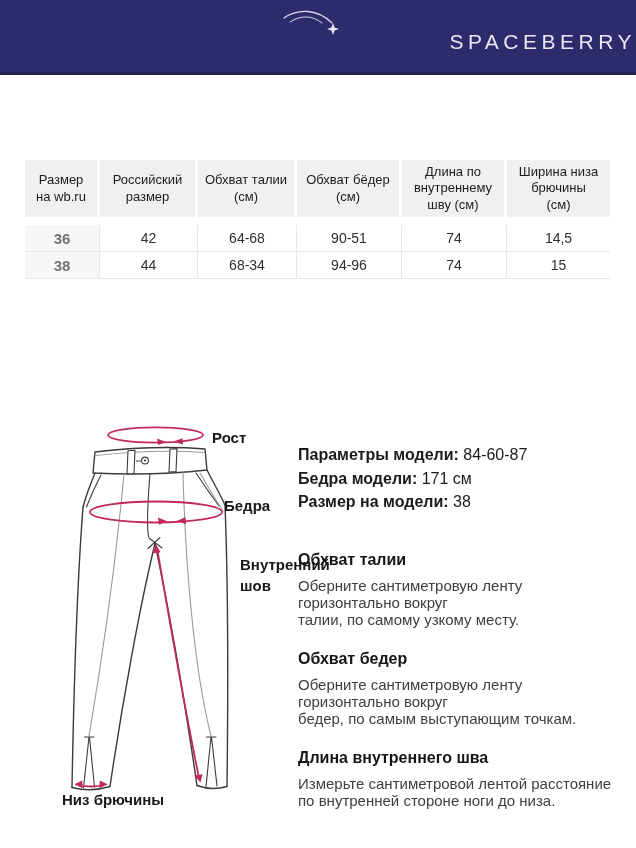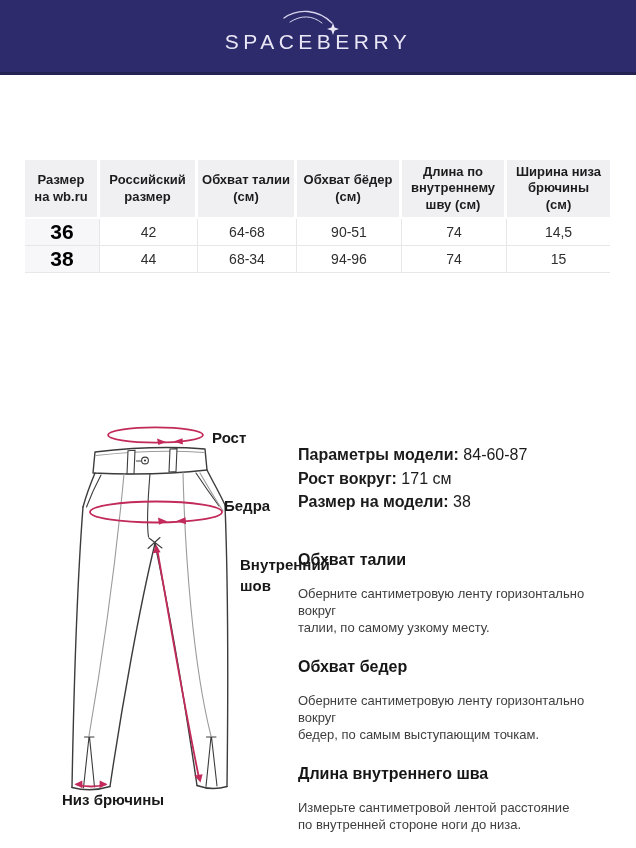--- a/index.html
+++ b/index.html
@@ -9,35 +9,35 @@
     --ink:#1a1a1a; --body_gray:#3e3e3e;
   }
   *{margin:0;padding:0;box-sizing:border-box;}
   html,body{background:#fff;}
   body{font-family:"Liberation Sans",sans-serif;color:var(--ink);}
   .page{position:relative;width:636px;height:848px;background:#fff;overflow:hidden;}
 
   
   .brand-header{position:absolute;left:0;top:0;width:636px;height:75px;
     background:var(--header_bg);border-bottom:3px solid var(--header_border);
-    display:flex;align-items:center;justify-content:center;padding-top:11px;}
+    display:flex;align-items:center;justify-content:flex-end;padding-top:11px;}
   .logo-text{font-size:21px;font-weight:400;letter-spacing:4.5px;color:var(--logo_color);}
   .comet{position:absolute;left:282px;top:6px;}
 
   
   .size-table{position:absolute;left:25px;top:160px;width:585px;}
   .t-head,.t-row{display:grid;grid-template-columns:75px 98px 99px 105px 105px 103px;}
-  .t-head{margin-bottom:2px;font-weight:bold;}
+  .t-head{margin-bottom:8px;}
   .th{background:var(--table_header_bg);height:57px;display:flex;align-items:center;justify-content:center;
       text-align:center;font-size:13px;line-height:16.5px;color:#1c1c1c;white-space:pre-line;border-right:3px solid #fff;}
   .th:last-child{border-right:none;}
   .td{height:27px;display:flex;align-items:center;justify-content:center;font-size:14px;color:#2e2e2e;
       border-right:1px solid var(--table_border);border-bottom:1px solid var(--table_border);}
   .td:last-child{border-right:none;}
-  .td.rowhead{background:var(--table_row_header_bg);font-weight:bold;font-size:21px;color:#000000;}
+  .td.rowhead{background:var(--table_row_header_bg);font-weight:bold;font-size:15px;color:#737373;}
 
   
   .pants-svg{position:absolute;left:40px;top:415px;width:250px;height:400px;}
   .diagram-label{position:absolute;font-size:15px;font-weight:bold;color:#181818;line-height:21px;white-space:pre-line;}
   .lbl-waist{left:212px;top:427px;}
   .lbl-hips{left:224px;top:495px;}
   .lbl-inseam{left:192px;top:554px;margin-left:48px;}
   .lbl-hem{left:62px;top:789px;}
   .outline{stroke:#3c3c3c;stroke-width:1.4;fill:none;stroke-linecap:round;stroke-linejoin:round;}
   .thin{stroke:#3c3c3c;stroke-width:1.1;fill:none;stroke-linecap:round;}
@@ -46,21 +46,21 @@
   .pinkfill{fill:var(--accent);stroke:none;}
   .whitefill{fill:#fff;}
 
   
   .info-col{position:absolute;left:298px;top:443px;width:325px;}
   .model-info{margin-bottom:36px;}
   .mi-line{font-size:16px;line-height:23.5px;color:#1b1b1b;}
   .mi-line .b{font-weight:bold;}
   .instr + .instr{margin-top:21px;}
   .instr-title{font-size:16px;font-weight:bold;line-height:20px;color:#161616;}
-  .instr-body{margin-top:15px;font-size:13px;line-height:17px;color:var(--body_gray);white-space:pre-line;}
+  .instr-body{margin-top:7px;font-size:15px;line-height:17px;color:var(--body_gray);white-space:pre-line;}
 </style>
 </head>
 <body>
 
 <div class="page">
 
   <header class="brand-header">
     <svg class="comet" width="64" height="30" viewBox="0 0 64 30">
       <path d="M2,12 C16,2 36,3 50,17" stroke="#d9d5ee" stroke-width="1.3" fill="none" stroke-linecap="round"></path>
       <path d="M8,16 C19,9 30,9 40,17" stroke="#d9d5ee" stroke-width="1" fill="none" stroke-linecap="round"></path>
@@ -155,21 +155,21 @@
 
   <div class="diagram-label lbl-waist">Рост</div>
   <div class="diagram-label lbl-hips">Бедра</div>
   <div class="diagram-label lbl-inseam">Внутренний
 шов</div>
   <div class="diagram-label lbl-hem">Низ брючины</div>
 
   <div class="info-col">
     <div class="model-info">
       <div class="mi-line"><span class="b">Параметры модели:</span> <span>84-60-87</span></div>
-      <div class="mi-line"><span class="b">Рост вокруг:</span> <span>171 см</span></div>
+      <div class="mi-line"><span class="b">Бедра модели:</span> <span>171 см</span></div>
       <div class="mi-line"><span class="b">Размер на модели:</span> <span>38</span></div>
     </div>
 
     <div class="instr">
       <div class="instr-title">Обхват талии</div>
       <div class="instr-body">Оберните сантиметровую ленту горизонтально вокруг
 талии, по самому узкому месту.</div>
     </div>
     <div class="instr">
       <div class="instr-title">Обхват бедер</div>

